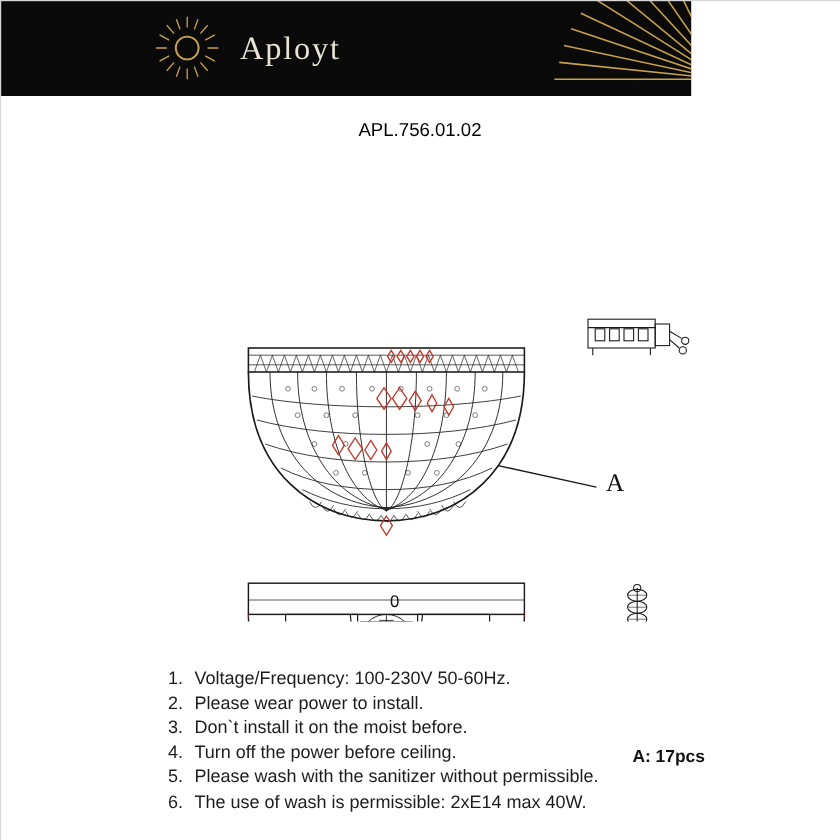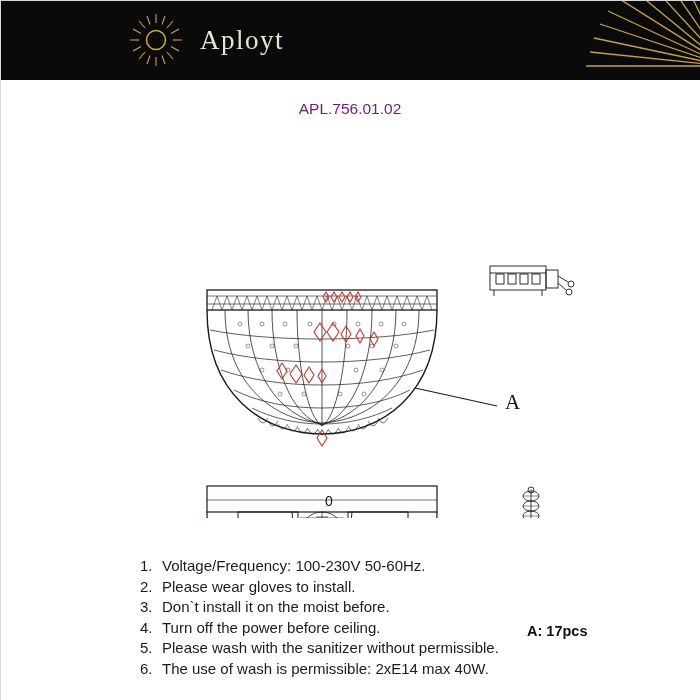--- a/index.html
+++ b/index.html
@@ -12,21 +12,21 @@
     height: 700px;
     font-family: "Liberation Sans", sans-serif;
     color: #1a1a1a;
     overflow: hidden;
     position: relative;
   }
 
   
   .header {
     position: relative;
-    width: 700px;
+    width: 576px;
     height: 80px;
     background: #0a0a0a;
     overflow: hidden;
   }
   .brand-wrap {
     position: absolute;
     left: 130px;
     top: 0;
     height: 80px;
     display: flex;
@@ -59,21 +59,21 @@
   .title-block {
     text-align: center;
     margin-top: 20px;
   }
   .title-line1 {
     font-size: 15.5px;
     color: #1c1c1c;
   }
   .title-line2 {
     font-size: 15.5px;
-    color: #701a75;
+    color: #000000;
     margin-top: 4px;
   }
 
   
   .diagram {
     position: relative;
     width: 700px;
     height: 400px;
   }
   .svg-layer {
@@ -378,21 +378,21 @@
   <div class="parts-count">A: 17pcs</div>
 </div>
 
 <div class="instructions">
   <div class="instr-row">
     <span class="instr-num">1.</span>
     <span class="instr-text">Voltage/Frequency: 100-230V 50-60Hz.</span>
   </div>
   <div class="instr-row">
     <span class="instr-num">2.</span>
-    <span class="instr-text">Please wear gloves to install.</span>
+    <span class="instr-text">Please wear power to install.</span>
   </div>
   <div class="instr-row">
     <span class="instr-num">3.</span>
     <span class="instr-text">Don`t install it on the moist before.</span>
   </div>
   <div class="instr-row">
     <span class="instr-num">4.</span>
     <span class="instr-text">Turn off the power before ceiling.</span>
   </div>
   <div class="instr-row">

